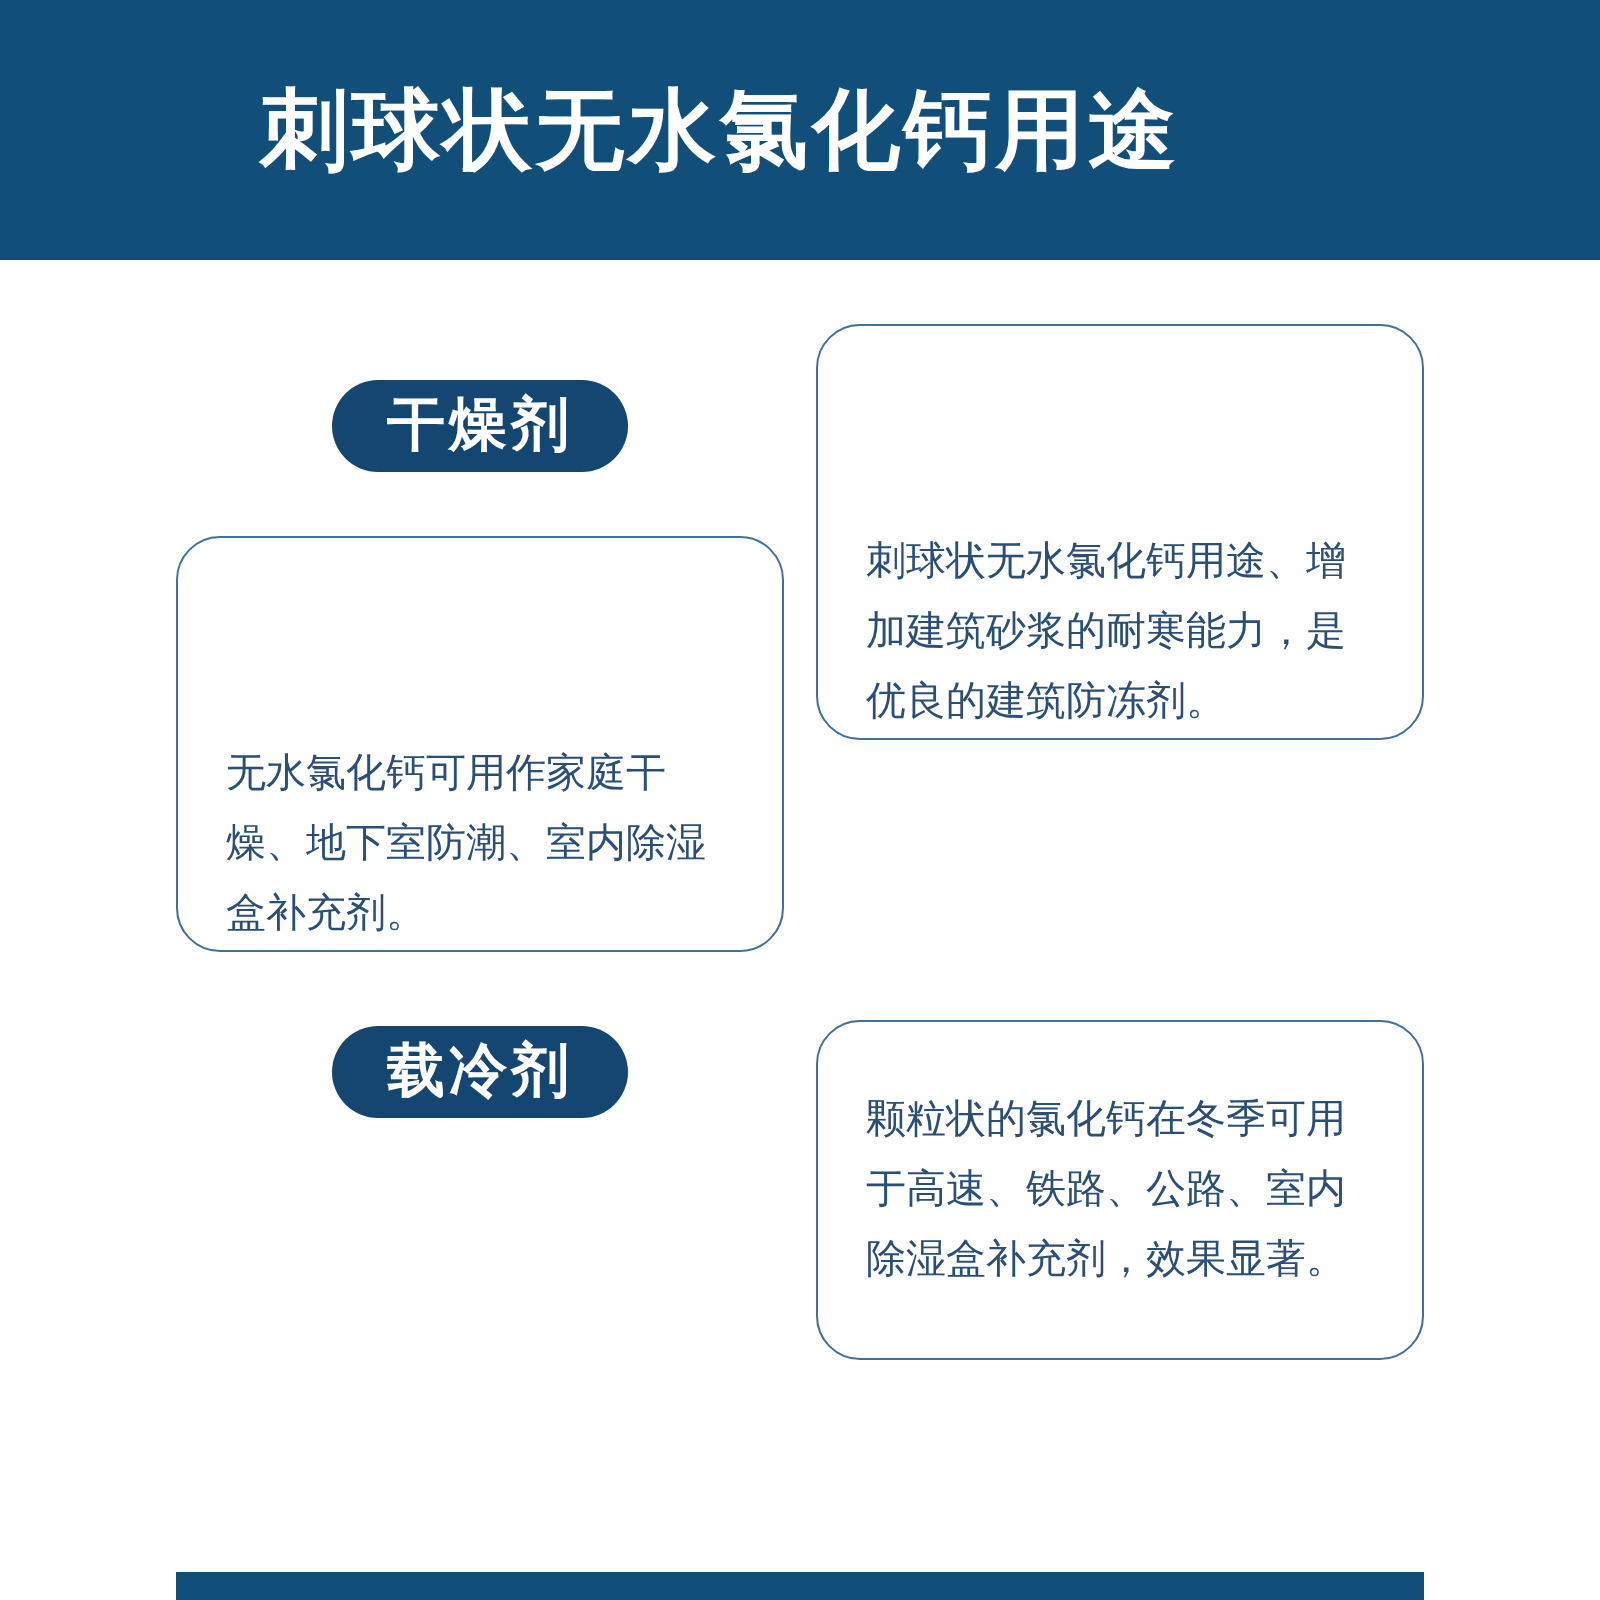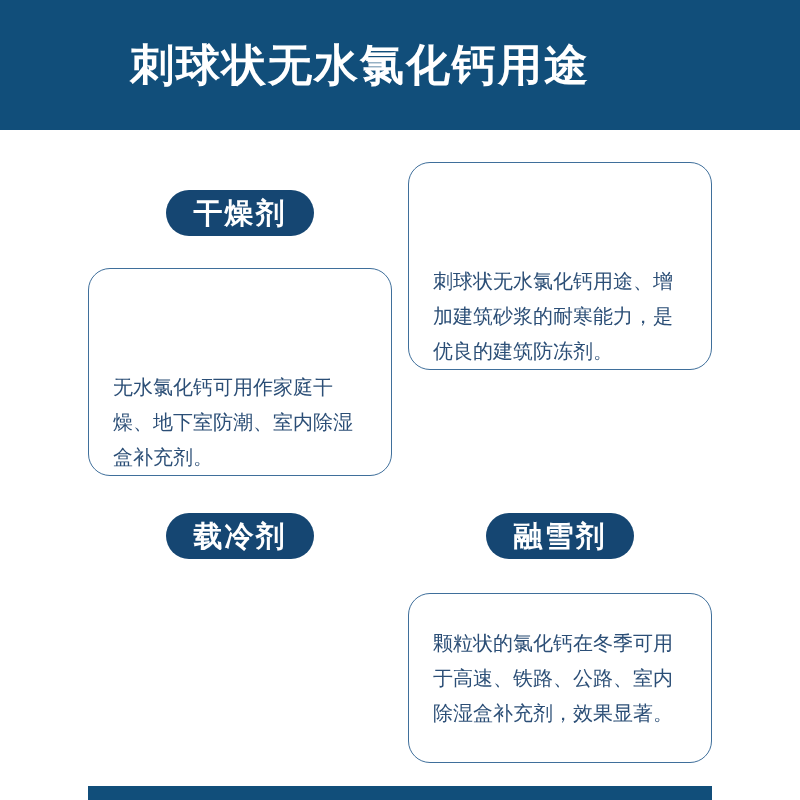--- a/index.html
+++ b/index.html
@@ -110,21 +110,20 @@
         <div class="box">
           <div class="box-text">刺球状无水氯化钙用途、增加建筑砂浆的耐寒能力，是优良的建筑防冻剂。</div>
         </div>
       </div>
 
       <div class="card card-r2">
         <div class="badge">载冷剂</div>
       </div>
 
       <div class="card card-r2">
-        <div class="badge">融雪剂</div>
         <div class="box">
           <div class="box-text">颗粒状的氯化钙在冬季可用于高速、铁路、公路、室内除湿盒补充剂，效果显著。</div>
         </div>
       </div>
 
     </div>
   </div>
 
   <div class="footer-bar"></div>
 

